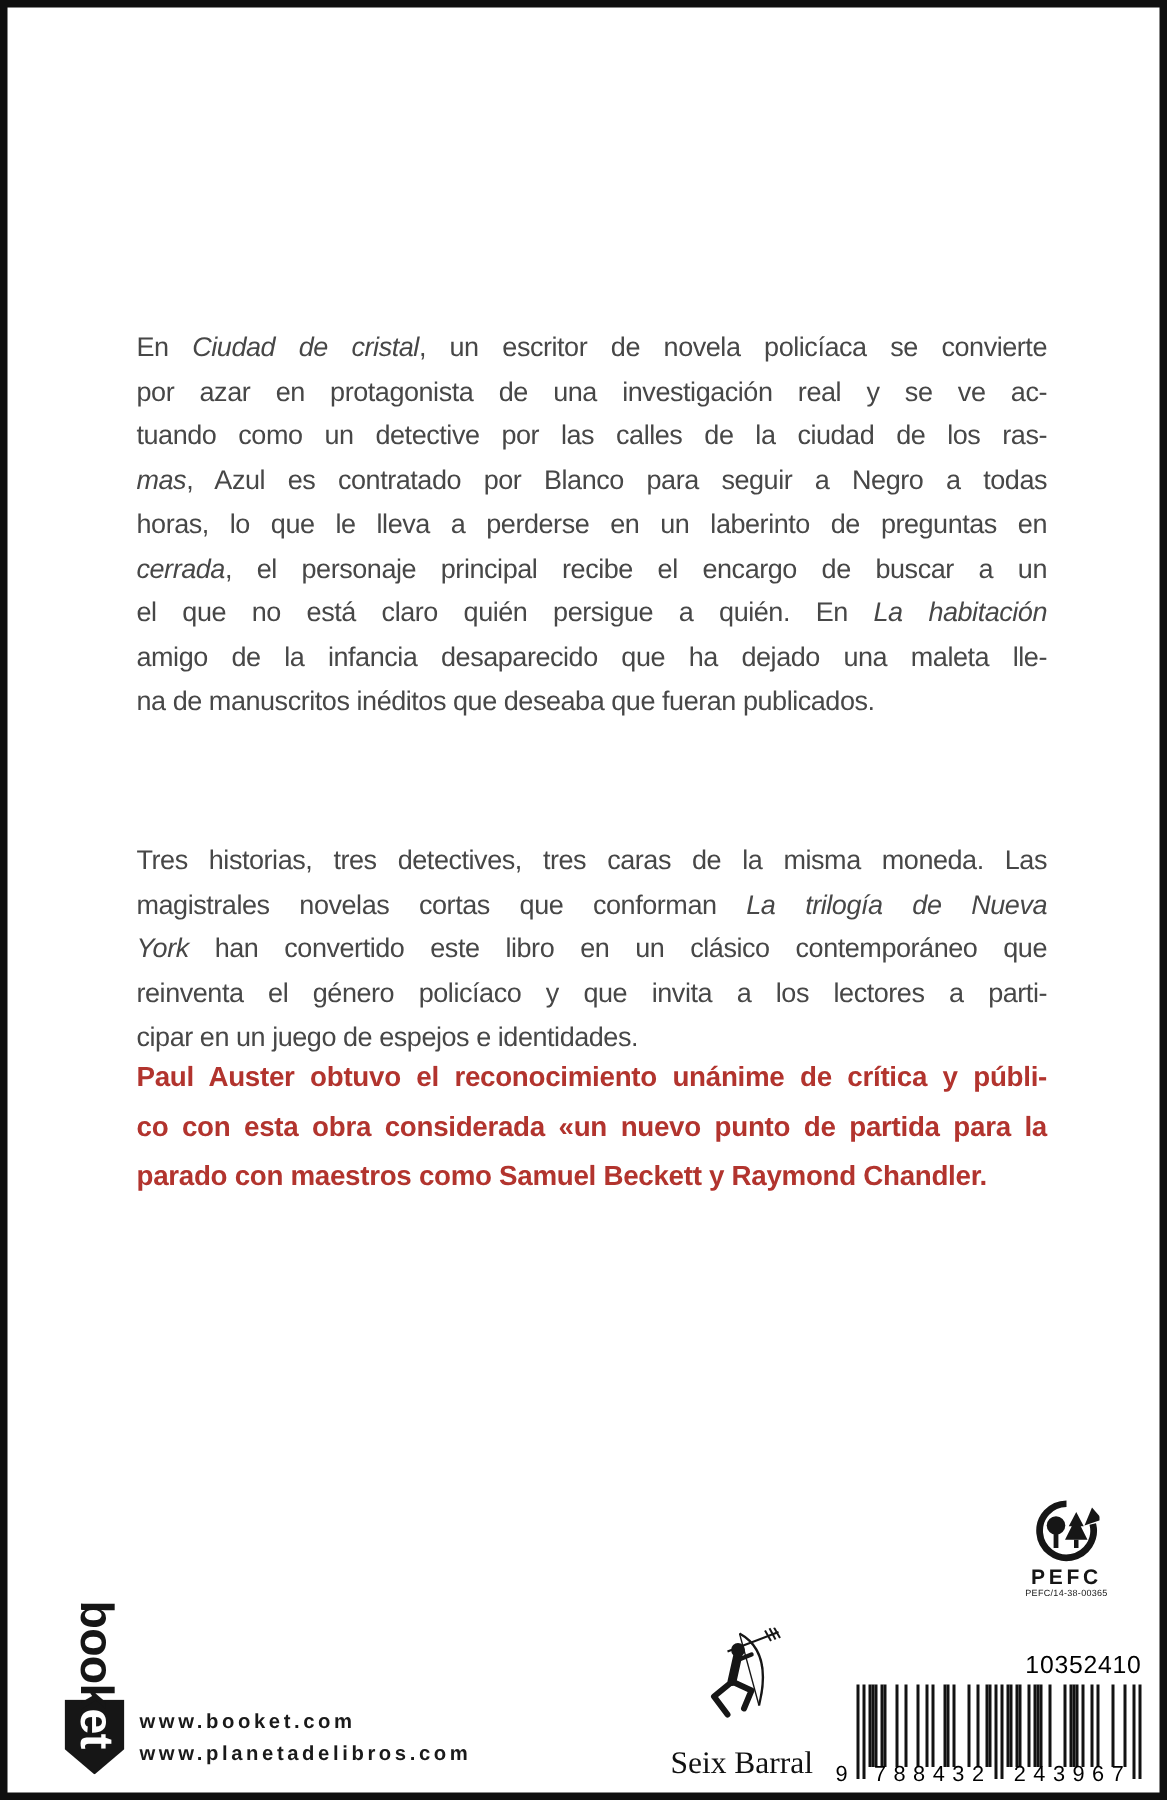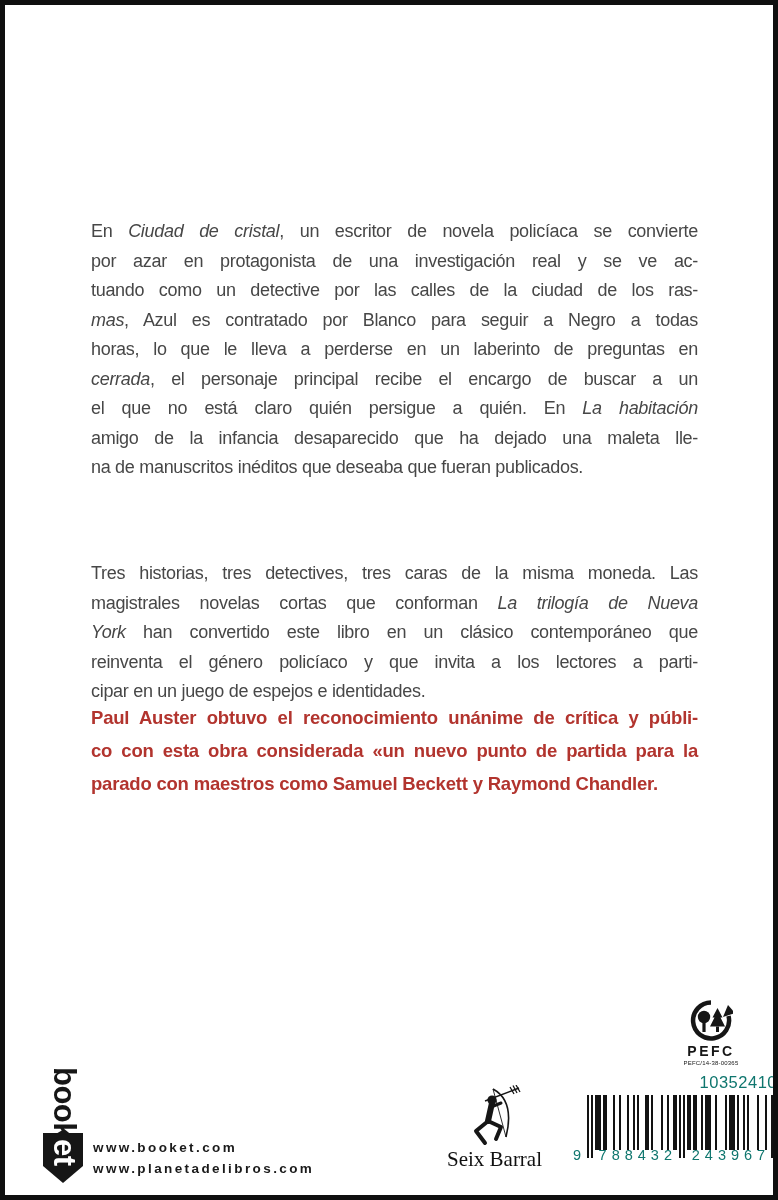--- a/index.html
+++ b/index.html
@@ -60,25 +60,25 @@
   .websites .site{
     font-weight:bold;font-size:13.5px;letter-spacing:2.4px;
     height:21px;line-height:21px;white-space:nowrap;
   }
 
   
   .seix{position:absolute;left:432px;top:1080px;width:115px;text-align:center;}
   .seix svg{display:block;margin:0 auto;}
   .seix-label{
     font-family:"Liberation Serif",serif;font-size:21px;color:#111;
-    margin-top:0px;white-space:nowrap;
+    margin-top:16px;white-space:nowrap;
   }
 
   
-  .barcode-block{position:absolute;left:552px;top:1068px;width:206px;color:#0f766e;margin-left:16px;}
+  .barcode-block{position:absolute;left:552px;top:1096px;width:206px;color:#000000;}
   .product-code{
     text-align:right;font-size:16.5px;letter-spacing:0.5px;
     padding-right:2px;margin-bottom:3px;
   }
   .bars{position:relative;height:64px;margin-left:14px;font-size:0;white-space:nowrap;}
   .bars .m{display:inline-block;width:2px;height:55px;vertical-align:top;}
   .bars .m.on{background:#121212;}
   .bars .m.tall{height:63px;}
   .ean-digits{position:relative;height:16px;font-size:14.5px;margin-top:-12px;}
   .ean-digits .d9{position:absolute;left:0px;top:0;}

